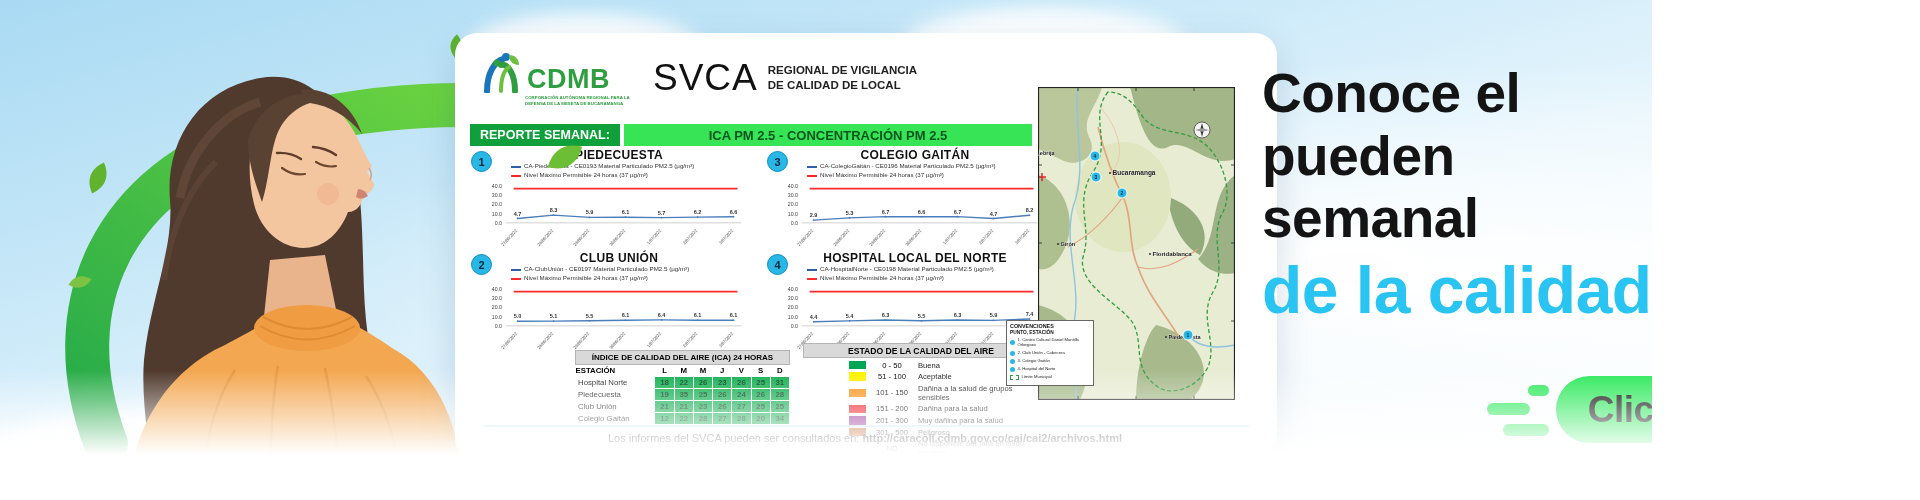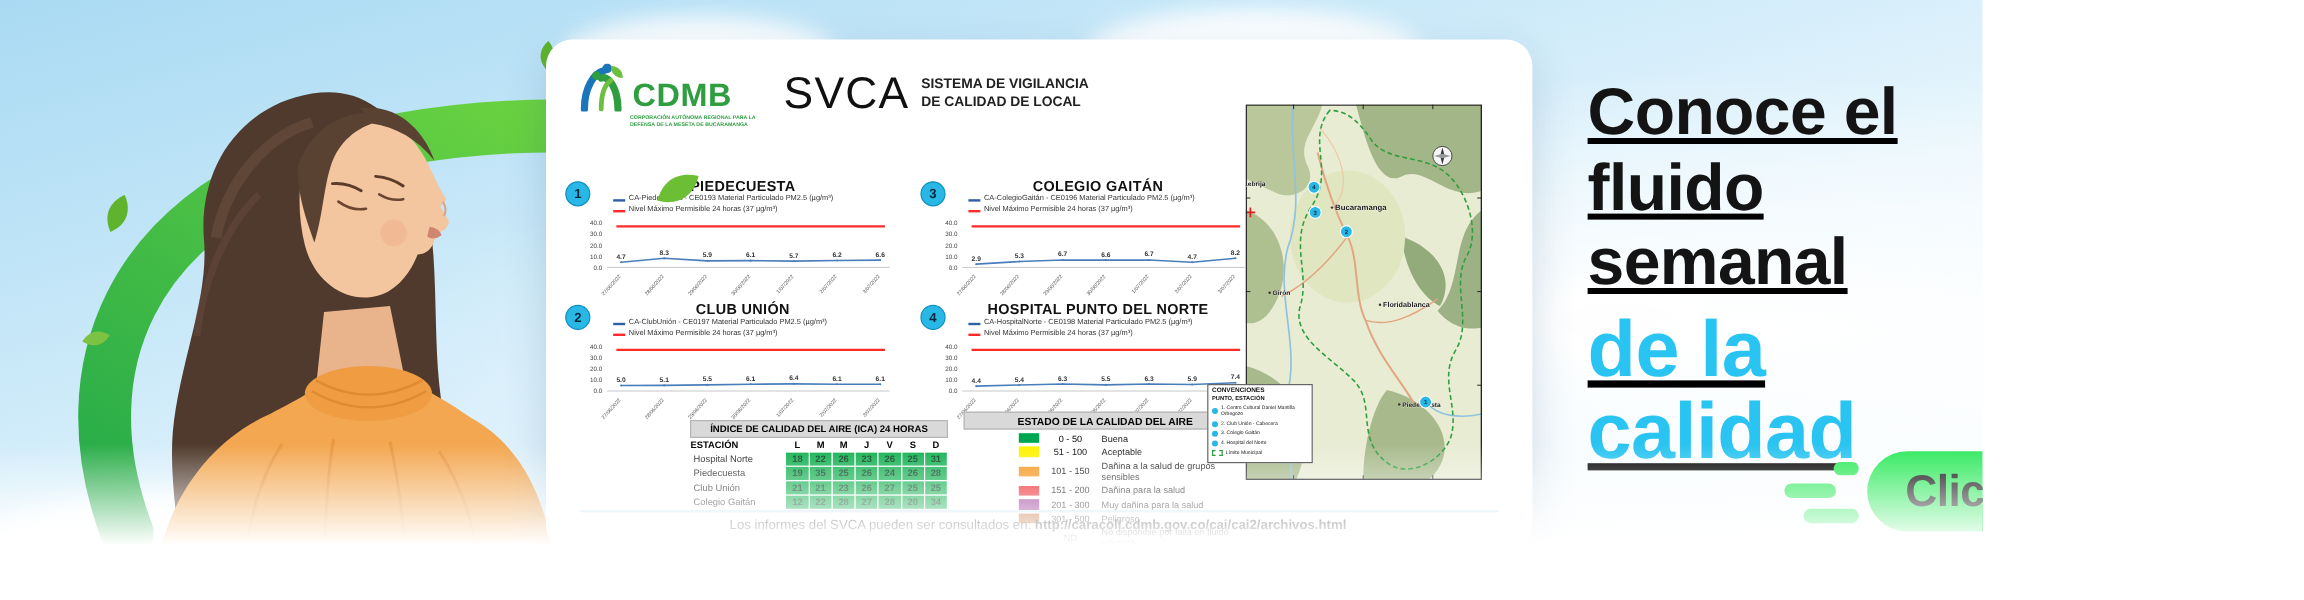--- a/index.html
+++ b/index.html
@@ -64,21 +64,21 @@
   .map-panel{position:absolute;left:583px;top:54px;width:197px;height:313px;}
   .conv{position:absolute;left:-32px;top:233px;width:88px;background:#fff;border:1px solid #666;
     padding:2px 3px;box-sizing:border-box;z-index:3;}
   .conv-title{font-size:5.4px;font-weight:bold;color:#111;}
   .conv-sub{font-size:4.8px;font-weight:bold;color:#111;margin:1px 0 1px;}
   .conv-item{display:flex;align-items:center;gap:2.5px;margin:3px 0;font-size:4.2px;color:#222;line-height:1.15;}
   .conv-dot{width:5px;height:5px;border-radius:50%;background:#29b7e5;flex:none;}
   .conv-line{width:9px;height:5px;border:1px dashed #2f9e3f;flex:none;box-sizing:border-box;}
 
   
-  .headline{position:absolute;left:1323px;top:62px;text-decoration:underline;}
+  .headline{position:absolute;left:1262px;top:62px;}
   .hl-black{font-size:55px;font-weight:bold;color:#141414;line-height:1.14;letter-spacing:-.5px;}
   .hl-cyan{font-size:66px;font-weight:bold;color:#29c4f1;line-height:1.04;letter-spacing:-.5px;margin-top:6px;}
   .cta-button{position:absolute;left:1556px;top:376px;width:238px;height:67px;border-radius:34px;
     background:#2ce95a;display:flex;align-items:center;justify-content:center;
     font-size:37px;font-weight:bold;color:#0d0d0d;letter-spacing:-.5px;cursor:pointer;}
   .cta-dash{position:absolute;background:#2ce95a;border-radius:7px;}
   .cursor-icon{position:absolute;left:1752px;top:392px;}
 </style>
 </head>
 <body>
@@ -153,25 +153,29 @@
           <path d="M30,2 C36,2 40,6 40,12 C34,12 30,8 30,2 Z" fill="#6cbf3f"></path>
         </svg>
         <span class="logo-acronym">CDMB</span>
       </div>
       <div class="logo-name">CORPORACIÓN AUTÓNOMA REGIONAL PARA LA DEFENSA DE LA MESETA DE BUCARAMANGA</div>
     </div>
 
     <div class="svca">
       <span class="svca-title">SVCA</span>
       <span class="svca-sub">
-        <span>SISTEMA DE VIGILANCIA</span><br>
+        <span>REGIONAL DE VIGILANCIA</span><br>
         <span>DE CALIDAD DE LOCAL</span>
       </span>
     </div>
 
+    <div class="report-bar">
+      <div class="bar-left">REPORTE SEMANAL:</div>
+      <div class="bar-right">ICA PM 2.5 - CONCENTRACIÓN PM 2.5</div>
+    </div>
 
     <div class="charts">
       <div class="chart">
         <div class="chart-num">1</div>
         <div class="chart-title">PIEDECUESTA</div>
         <div class="chart-legend">
           <div class="legend-row">
               <span class="dash blue"></span>
               <span>CA-Piedecuesta - CE0193 Material Particulado PM2.5 (µg/m³)</span>
             </div>
@@ -297,21 +301,21 @@
             <text x="85" y="51" text-anchor="end" font-size="4.4" fill="#555" transform="rotate(-48 85 51)">28/06/2022</text>
             <text x="122" y="51" text-anchor="end" font-size="4.4" fill="#555" transform="rotate(-48 122 51)">29/06/2022</text>
             <text x="159" y="51" text-anchor="end" font-size="4.4" fill="#555" transform="rotate(-48 159 51)">30/06/2022</text>
             <text x="196" y="51" text-anchor="end" font-size="4.4" fill="#555" transform="rotate(-48 196 51)">1/07/2022</text>
             <text x="233" y="51" text-anchor="end" font-size="4.4" fill="#555" transform="rotate(-48 233 51)">2/07/2022</text>
             <text x="270" y="51" text-anchor="end" font-size="4.4" fill="#555" transform="rotate(-48 270 51)">3/07/2022</text>
           </svg>
       </div>
       <div class="chart">
         <div class="chart-num">4</div>
-        <div class="chart-title">HOSPITAL PUNTO DEL NORTE</div>
+        <div class="chart-title">HOSPITAL LOCAL DEL NORTE</div>
         <div class="chart-legend">
           <div class="legend-row">
               <span class="dash blue"></span>
               <span>CA-HospitalNorte - CE0198 Material Particulado PM2.5 (µg/m³)</span>
             </div>
           <div class="legend-row">
               <span class="dash red"></span>
               <span>Nivel Máximo Permisible 24 horas (37 µg/m³)</span>
             </div>
         </div>
@@ -548,21 +552,21 @@
           <span class="conv-line"></span>
           <span>Límite Municipal</span>
         </div>
       </div>
     </div>
   </div>
 
   <div class="headline">
     <div class="hl-black">
       <span>Conoce el</span><br>
-      <span>fluido semanal</span>
+      <span>pueden semanal</span>
     </div>
     <div class="hl-cyan">
       <span>de la calidad</span><br>
     </div>
   </div>
 
   <div class="cta-dash" style="left:1528px;top:385px;width:21px;height:11px;"></div>
   <div class="cta-dash" style="left:1487px;top:403px;width:43px;height:12px;"></div>
   <div class="cta-dash" style="left:1503px;top:424px;width:46px;height:12px;"></div>
 

